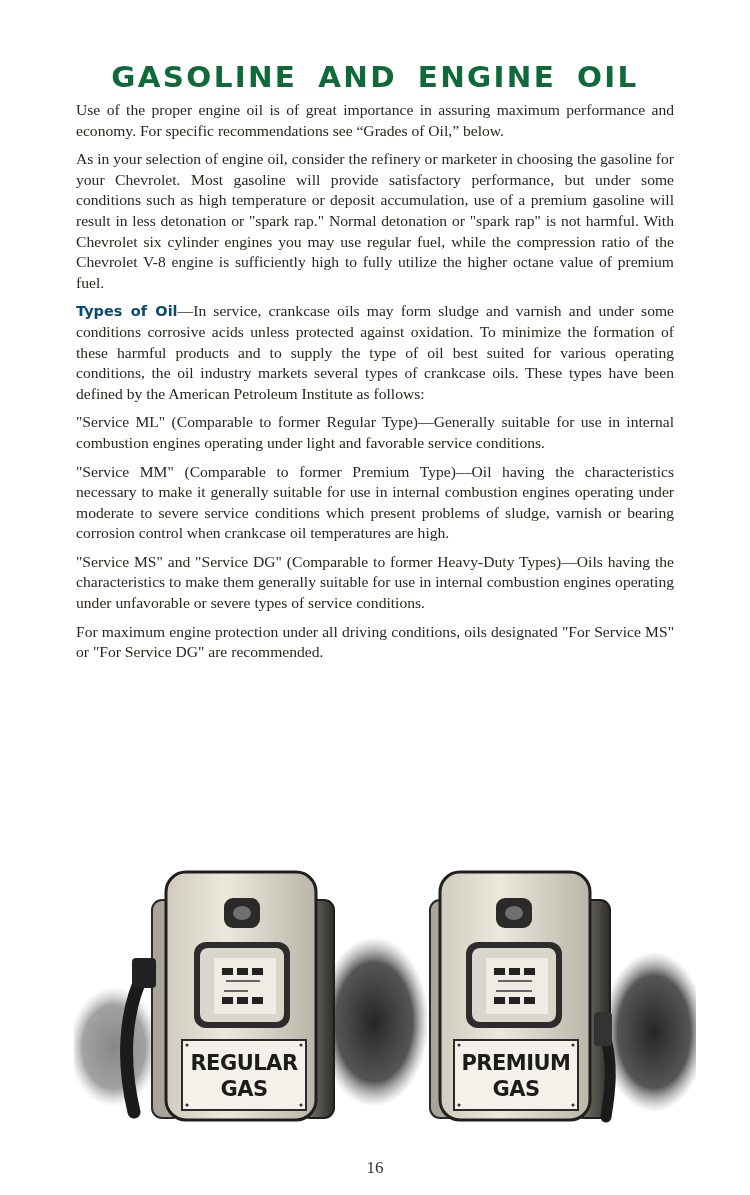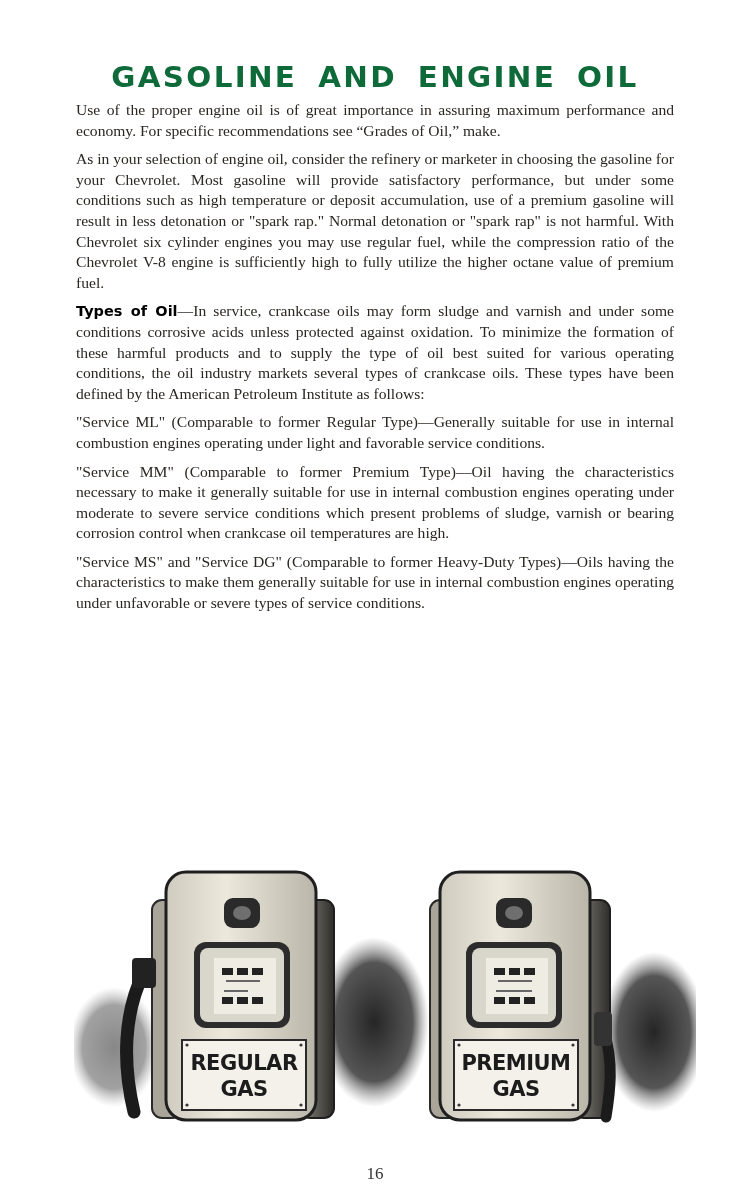--- a/index.html
+++ b/index.html
@@ -35,21 +35,21 @@
     }
     .body-text p {
       margin: 0 0 8px 0;
       text-align: justify;
       hyphens: manual;
     }
     .run-in {
       font-family: "DejaVu Sans", "Liberation Sans", sans-serif;
       font-weight: bold;
       font-size: 14.5px;
-      color: #000000;
+      color: #0c4a6e;
     }
     .illustration {
       position: absolute;
       left: 74px;
       top: 862px;
       width: 622px;
       height: 262px;
       text-decoration: underline;
     }
     .sign-text {
@@ -59,35 +59,35 @@
       text-anchor: middle;
       letter-spacing: -0.5px;
     }
     .page-number {
       position: absolute;
       left: 0; right: 0;
       top: 1158px;
       text-align: center;
       font-size: 17px;
       color: #333;
-      margin-top: 6px;
     }
   </style>
 </head>
 <body>
 
 <h1 class="page-title">GASOLINE AND ENGINE OIL</h1>
 
 <div class="body-text">
-  <p>Use of the proper engine oil is of great importance in assuring maxi­mum performance and economy. For specific recommendations see “Grades of Oil,” make.</p>
+  <p>Use of the proper engine oil is of great importance in assuring maxi­mum performance and economy. For specific recommendations see “Grades of Oil,” below.</p>
   <p>As in your selection of engine oil, consider the refinery or marketer in choosing the gasoline for your Chevrolet. Most gasoline will provide satisfactory performance, but under some conditions such as high temperature or deposit accumulation, use of a premium gasoline will result in less detonation or "spark rap." Normal detonation or "spark rap" is not harmful. With Chevrolet six cylinder engines you may use regular fuel, while the compression ratio of the Chevrolet V-8 engine is sufficiently high to fully utilize the higher octane value of premium fuel.</p>
   <p><span class="run-in">Types of Oil</span><span>—In service, crankcase oils may form sludge and varnish and under some conditions corrosive acids unless protected against oxidation. To minimize the formation of these harmful products and to supply the type of oil best suited for various operating conditions, the oil industry markets several types of crankcase oils. These types have been defined by the American Petroleum Institute as follows:</span></p>
   <p>"Service ML" (Comparable to former Regular Type)—Generally suitable for use in internal combustion engines operating under light and favorable service conditions.</p>
   <p>"Service MM" (Comparable to former Premium Type)—Oil having the characteristics necessary to make it generally suitable for use in internal combustion engines operating under moderate to severe service conditions which present problems of sludge, varnish or bear­ing corrosion control when crankcase oil temperatures are high.</p>
   <p>"Service MS" and "Service DG" (Comparable to former Heavy-Duty Types)—Oils having the characteristics to make them generally suitable for use in internal combustion engines operating under unfavorable or severe types of service conditions.</p>
+  <p>For maximum engine protection under all driving conditions, oils designated "For Service MS" or "For Service DG" are recommended.</p>
 </div>
 
 <div class="illustration">
   <svg width="622" height="262" viewBox="0 0 622 262" xmlns="http://www.w3.org/2000/svg">
     <defs>
       <radialGradient id="smudge" cx="50%" cy="50%" r="50%">
         <stop offset="0%" stop-color="#1a1a1a" stop-opacity="0.95"></stop>
         <stop offset="70%" stop-color="#2b2b2b" stop-opacity="0.8"></stop>
         <stop offset="100%" stop-color="#777" stop-opacity="0"></stop>
       </radialGradient>

